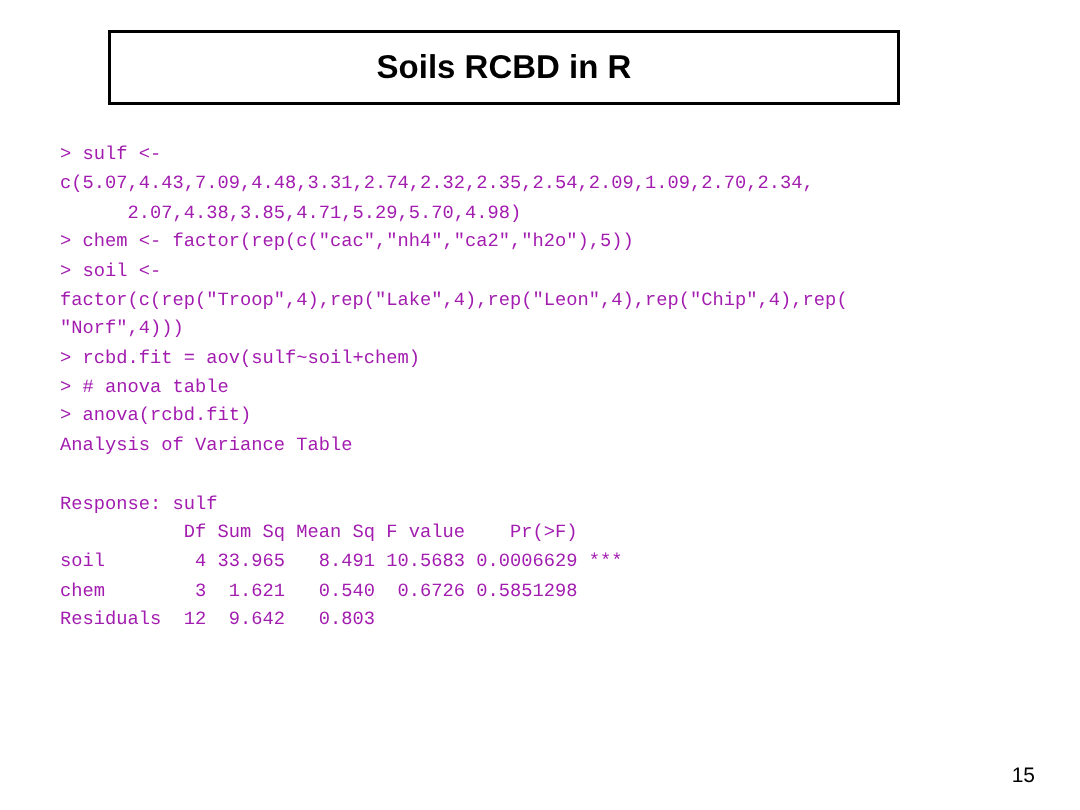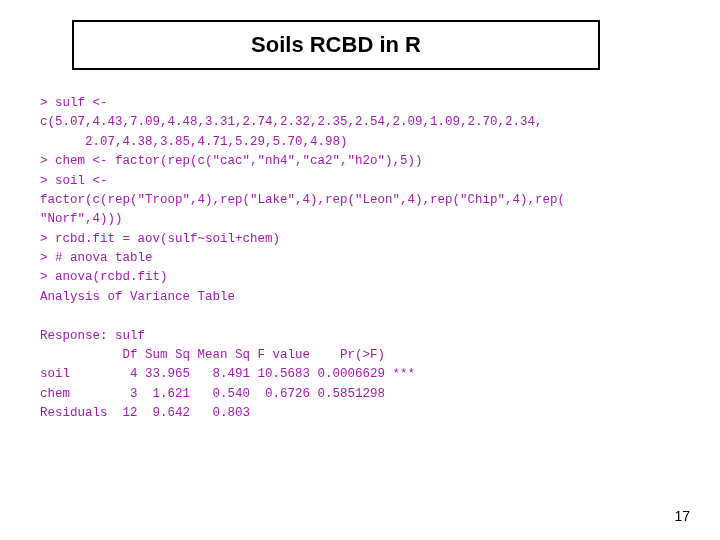--- a/index.html
+++ b/index.html
@@ -80,13 +80,13 @@
 &gt; anova(rcbd.fit)
 Analysis of Variance Table
 
 Response: sulf
            Df Sum Sq Mean Sq F value    Pr(&gt;F)
 soil        4 33.965   8.491 10.5683 0.0006629 ***
 chem        3  1.621   0.540  0.6726 0.5851298
 Residuals  12  9.642   0.803</span></div>
 </div>
 
-<div class="page-number">17</div>
+<div class="page-number">15</div>
 
 </body></html>

